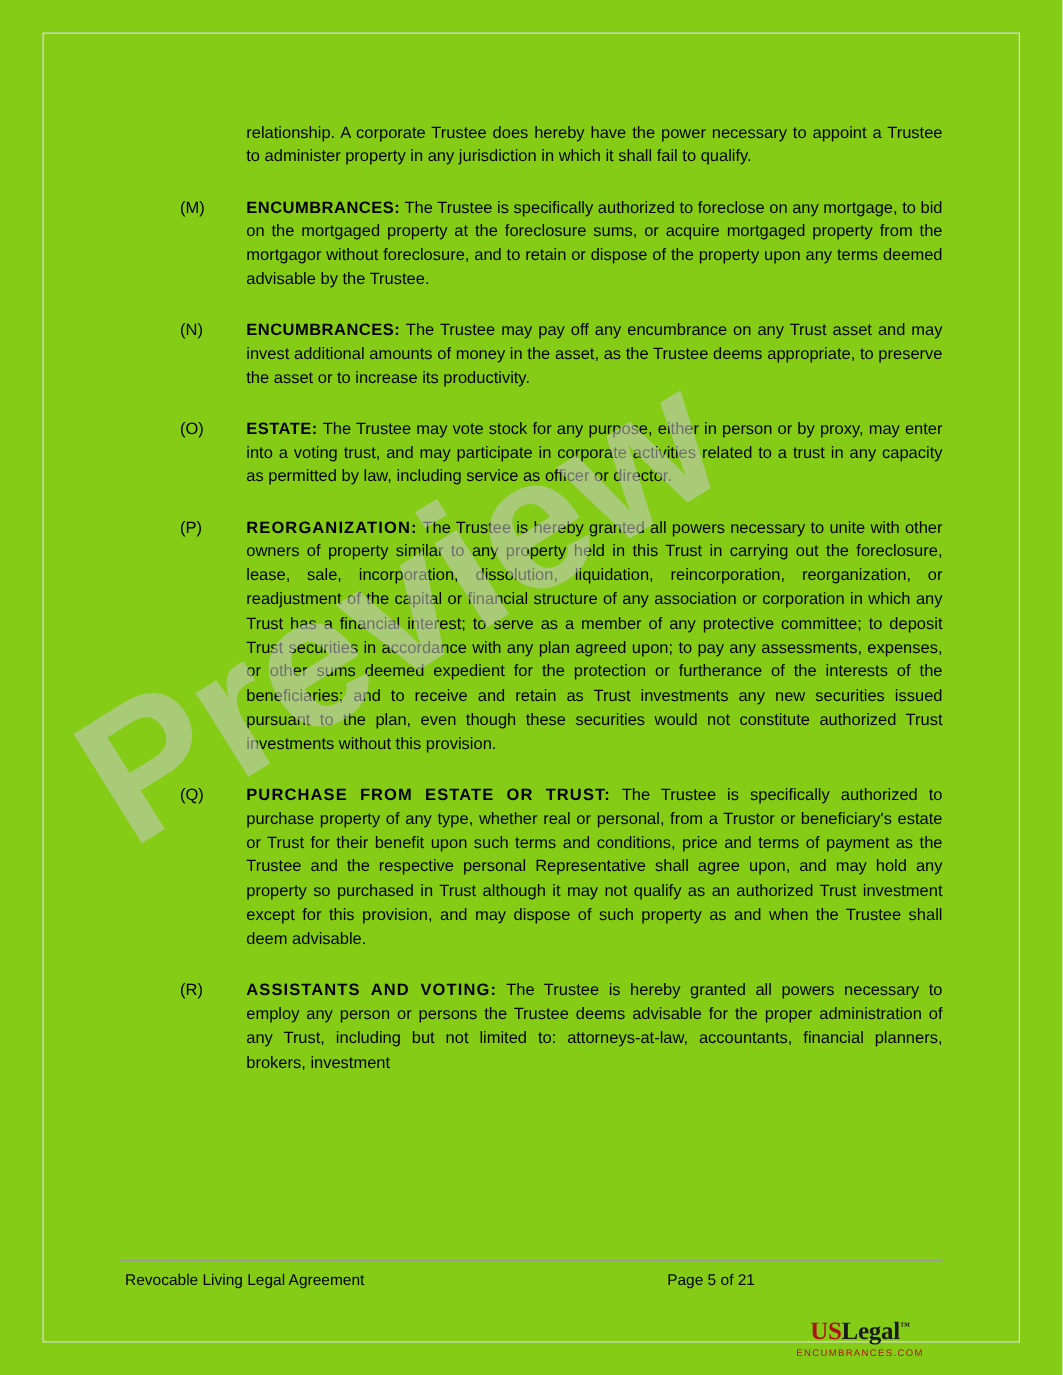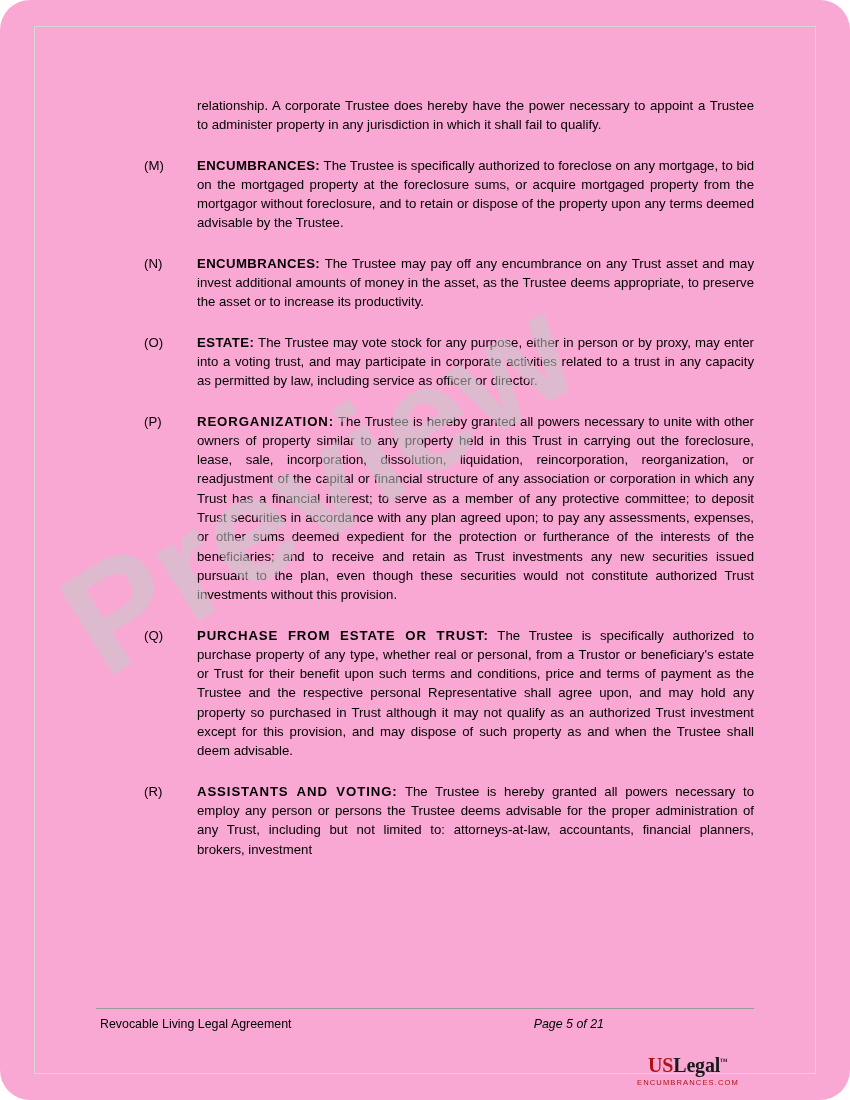--- a/index.html
+++ b/index.html
@@ -7,24 +7,23 @@
     padding: 0;
     background: #ffffff;
   }
   body {
     font-family: "Liberation Sans", sans-serif;
   }
   .page {
     position: relative;
     width: 850px;
     height: 1100px;
-    background: #f9a8d4;
+    background: #84cc16;
     overflow: hidden;
     box-sizing: border-box;
-    border-radius: 30px;
   }
   .page-border {
     position: absolute;
     left: 34px;
     top: 26px;
     width: 782px;
     height: 1048px;
     border: 1px solid #d8d8d8;
     box-sizing: border-box;
     pointer-events: none;
@@ -113,21 +112,20 @@
     font-size: 12.4px;
     color: #000000;
   }
   .footer-right {
     position: absolute;
     right: 150px;
     top: 9px;
     font-size: 12.4px;
     color: #000000;
     white-space: nowrap;
-    font-style: italic;
   }
   .logo {
     position: absolute;
     right: 0;
     top: 2px;
     width: 132px;
     text-align: center;
   }
   .logo-main {
     font-family: "Liberation Serif", serif;

